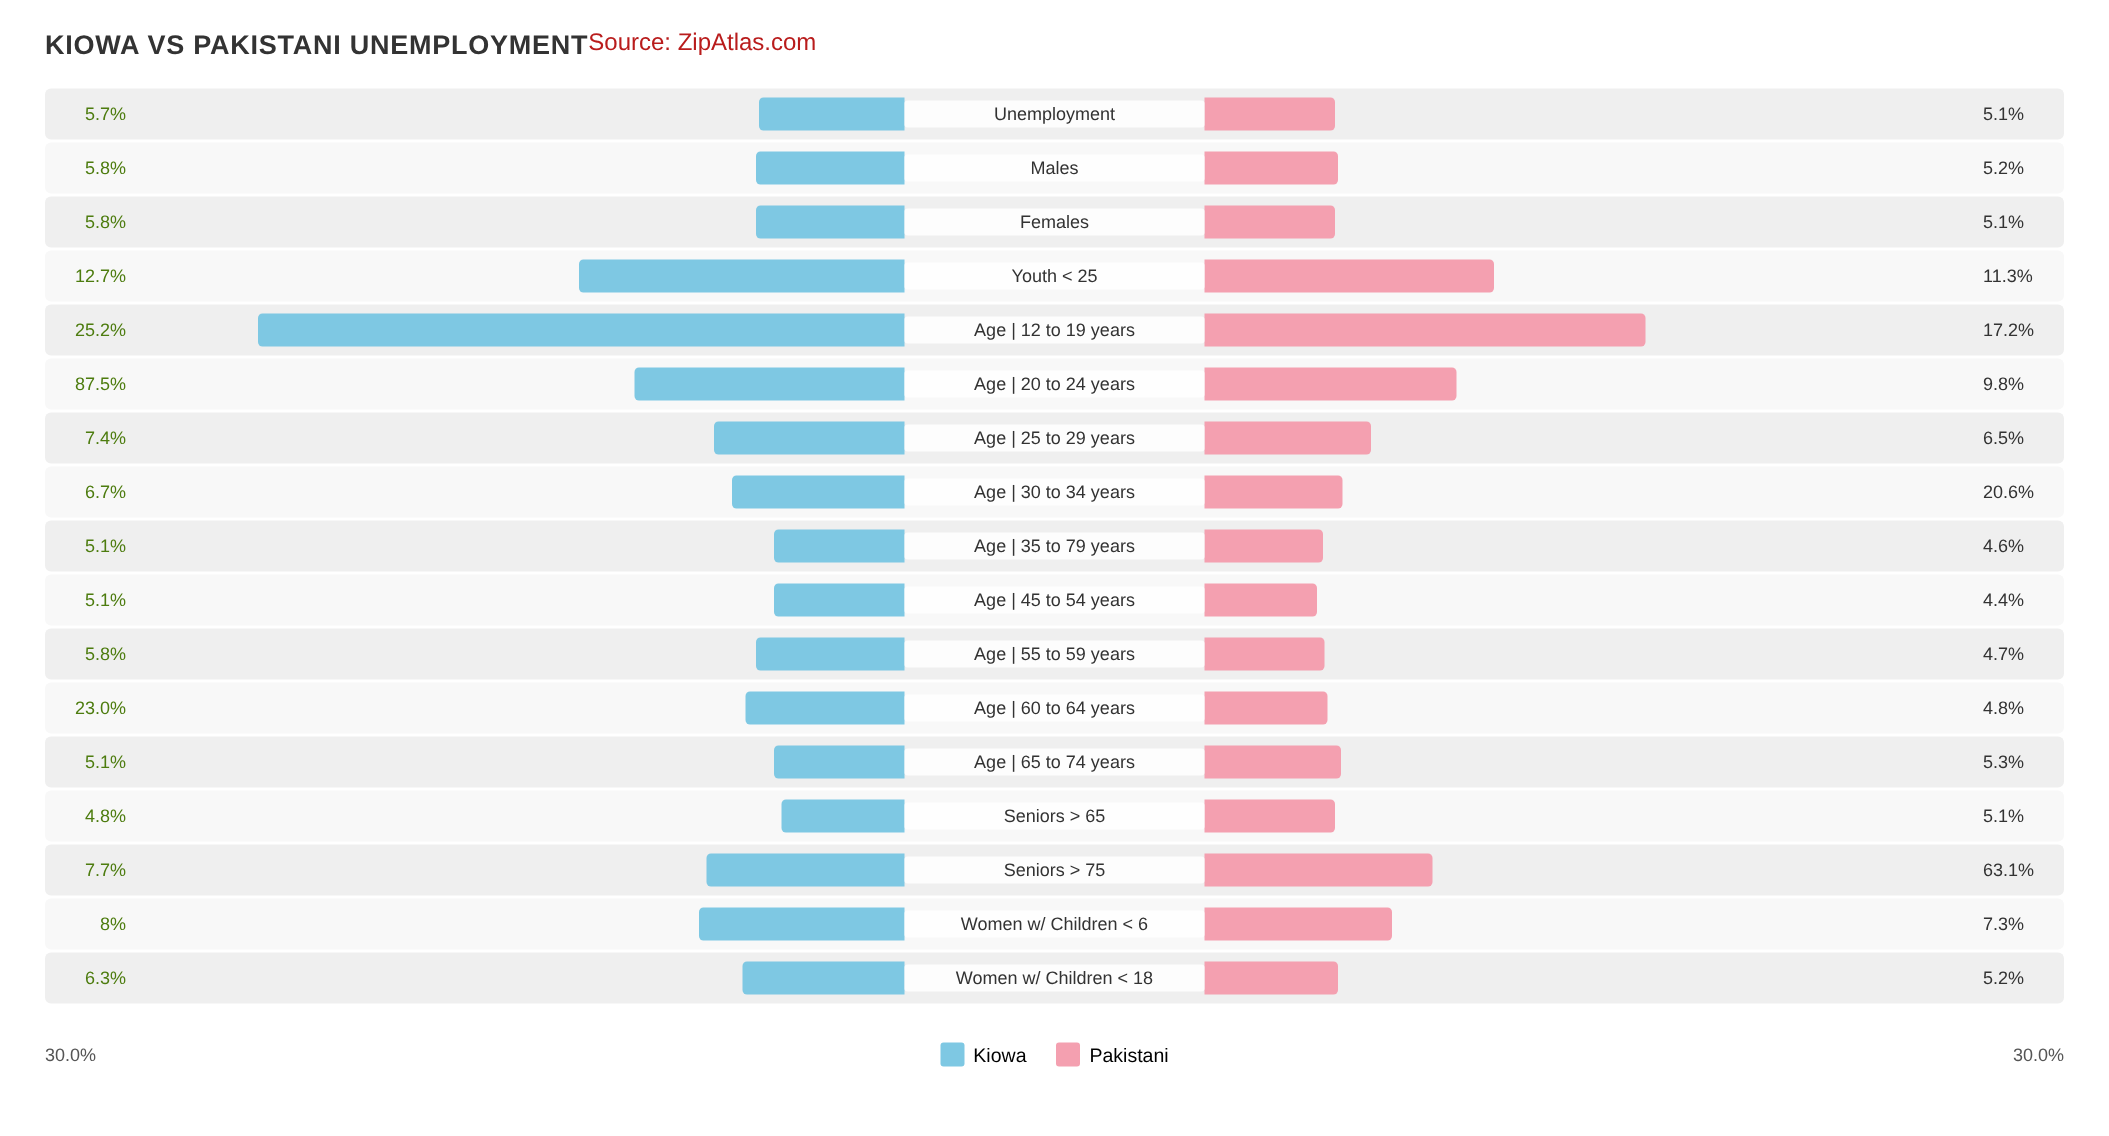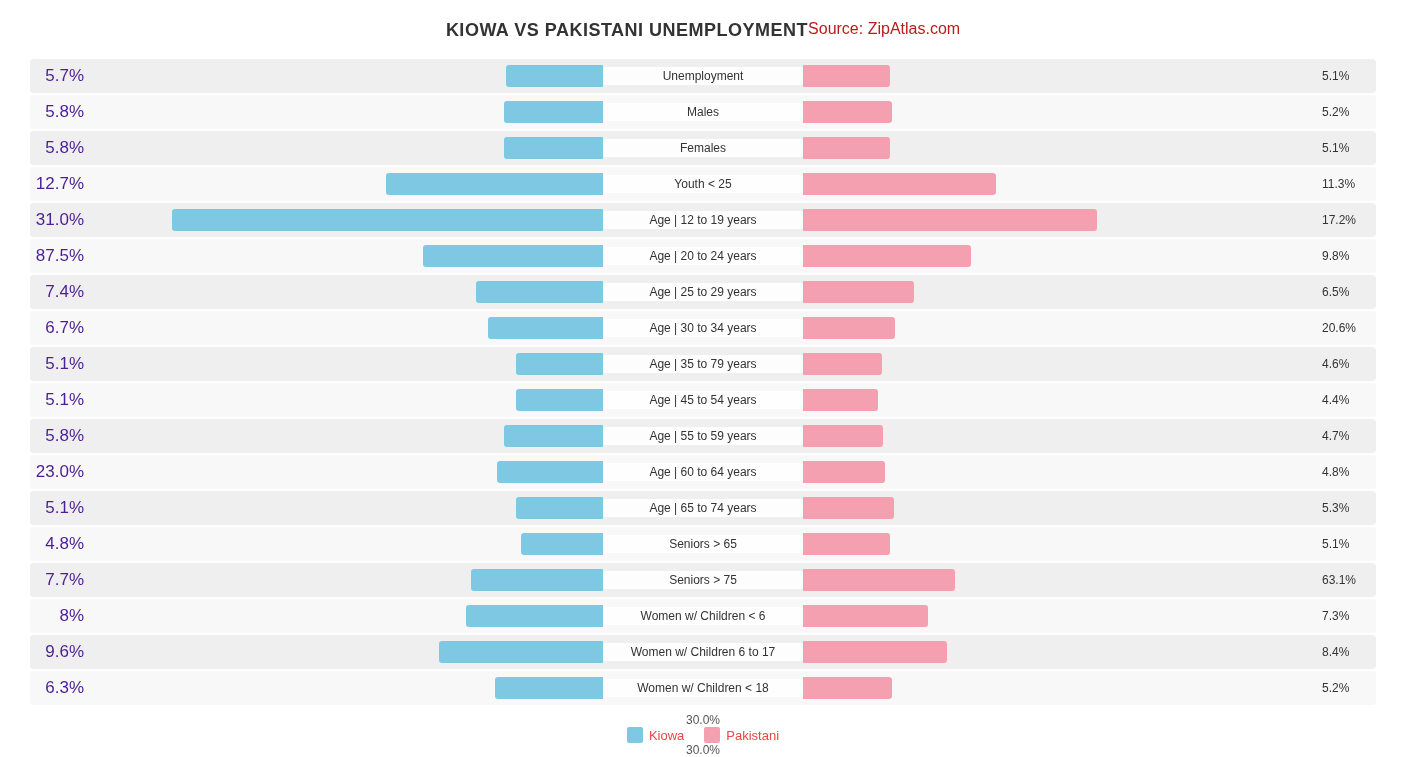--- a/index.html
+++ b/index.html
@@ -9,21 +9,21 @@
       width: 1406px;
       min-height: 757px;
     }
     .chart-container {
       width: 1406px;
       padding: 20px 30px 40px 30px;
       background: #fff;
     }
     .chart-header {
       display: flex;
-      justify-content: center;
+      justify-content: flex-start;
       align-items: flex-start;
       margin-bottom: 18px;
     }
     .chart-title {
       font-size: 18px;
       font-weight: bold;
       color: #333;
       text-transform: uppercase;
       letter-spacing: 0.5px;
     }
@@ -55,22 +55,22 @@
     .row-inner {
       display: flex;
       width: 100%;
       height: 28px;
       align-items: center;
       position: relative;
     }
     .left-val {
       width: 60px;
       text-align: right;
-      font-size: 17px;
-      color: #4c1d95;
+      font-size: 12px;
+      color: #4d7c0f;
       padding-right: 6px;
       flex-shrink: 0;
     }
     .left-bar-container {
       flex: 1;
       display: flex;
       justify-content: flex-end;
       align-items: center;
       height: 22px;
     }
@@ -108,39 +108,38 @@
       text-align: left;
       font-size: 12px;
       color: #333;
       padding-left: 6px;
       flex-shrink: 0;
     }
     .chart-footer {
       display: flex;
       justify-content: space-between;
       align-items: center;
-      margin-top: 8px;
+      margin-top: 26px;
       padding: 0 0px;
-      flex-direction: column;
     }
     .axis-label {
       font-size: 12px;
       color: #555;
     }
     .legend {
       display: flex;
       gap: 20px;
       align-items: center;
     }
     .legend-item {
       display: flex;
       align-items: center;
       gap: 6px;
       font-size: 13px;
-      color: #ef4444;
+      color: #000000;
     }
     .legend-box {
       width: 16px;
       height: 16px;
       border-radius: 2px;
     }
     .legend-kiowa { background: #7ec8e3; }
     .legend-pakistani { background: #f4a0b0; }
   </style>
 </head>
@@ -201,21 +200,21 @@
         </div>
         <div class="center-label">Youth &lt; 25</div>
         <div class="right-bar-container">
           <div class="right-bar" style="width: 37.66666666666667%;"></div>
         </div>
         <div class="right-val">11.3%</div>
       </div>
     </div>
       <div class="bar-row">
       <div class="row-inner">
-        <div class="left-val">31.0%</div>
+        <div class="left-val">25.2%</div>
         <div class="left-bar-container">
           <div class="left-bar" style="width: 84%;"></div>
         </div>
         <div class="center-label">Age | 12 to 19 years</div>
         <div class="right-bar-container">
           <div class="right-bar" style="width: 57.333333333333336%;"></div>
         </div>
         <div class="right-val">17.2%</div>
       </div>
     </div>
@@ -353,33 +352,20 @@
       <div class="row-inner">
         <div class="left-val">8%</div>
         <div class="left-bar-container">
           <div class="left-bar" style="width: 26.666666666666668%;"></div>
         </div>
         <div class="center-label">Women w/ Children &lt; 6</div>
         <div class="right-bar-container">
           <div class="right-bar" style="width: 24.333333333333332%;"></div>
         </div>
         <div class="right-val">7.3%</div>
-      </div>
-    </div>
-      <div class="bar-row">
-      <div class="row-inner">
-        <div class="left-val">9.6%</div>
-        <div class="left-bar-container">
-          <div class="left-bar" style="width: 32%;"></div>
-        </div>
-        <div class="center-label">Women w/ Children 6 to 17</div>
-        <div class="right-bar-container">
-          <div class="right-bar" style="width: 28.000000000000004%;"></div>
-        </div>
-        <div class="right-val">8.4%</div>
       </div>
     </div>
       <div class="bar-row">
       <div class="row-inner">
         <div class="left-val">6.3%</div>
         <div class="left-bar-container">
           <div class="left-bar" style="width: 21%;"></div>
         </div>
         <div class="center-label">Women w/ Children &lt; 18</div>
         <div class="right-bar-container">

